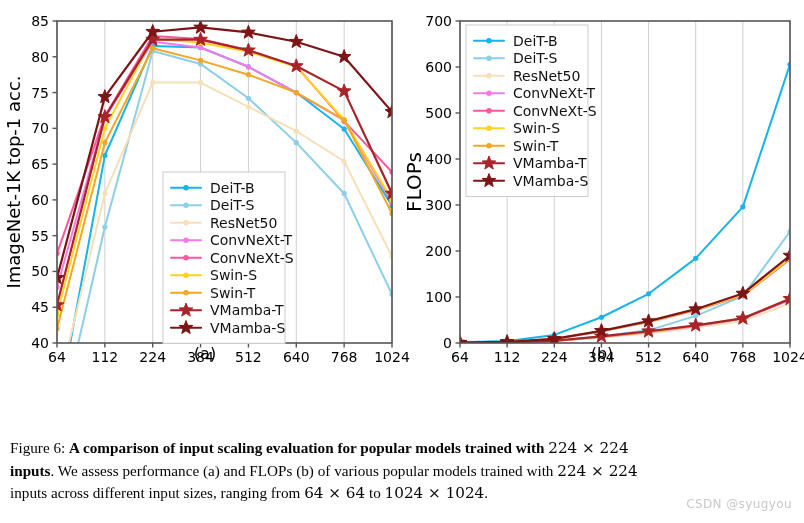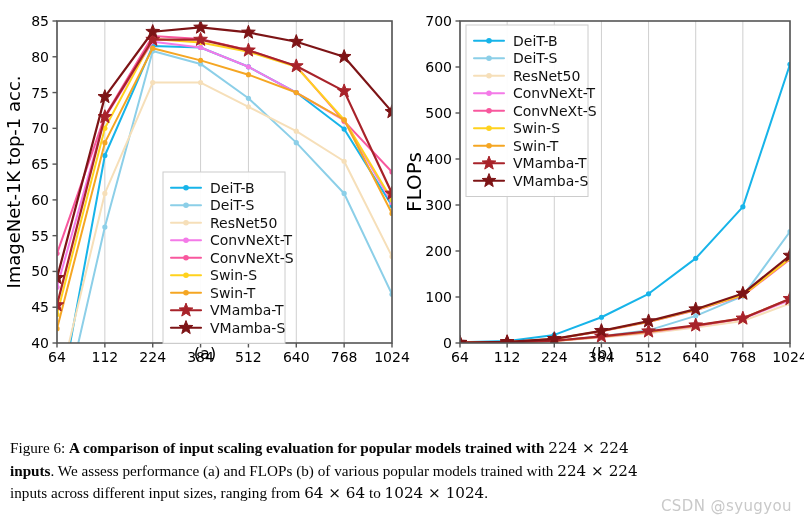--- a/index.html
+++ b/index.html
@@ -43,21 +43,21 @@
     color: #050505;
     text-align: left;
   }
   #caption b { font-weight: bold; }
   .mathnum { font-family: "DejaVu Serif", "Liberation Serif", serif; }
   #watermark {
     position: absolute;
     right: 12px;
     top: 497px;
     font-family: "DejaVu Sans", "Liberation Sans", sans-serif;
-    font-size: 15px;
+    font-size: 12px;
     color: #c9c9c9;
     letter-spacing: 0.4px;
     user-select: none;
     text-align: center;
   }
 </style>
 </head>
 <body>
 
 <div id="page">

